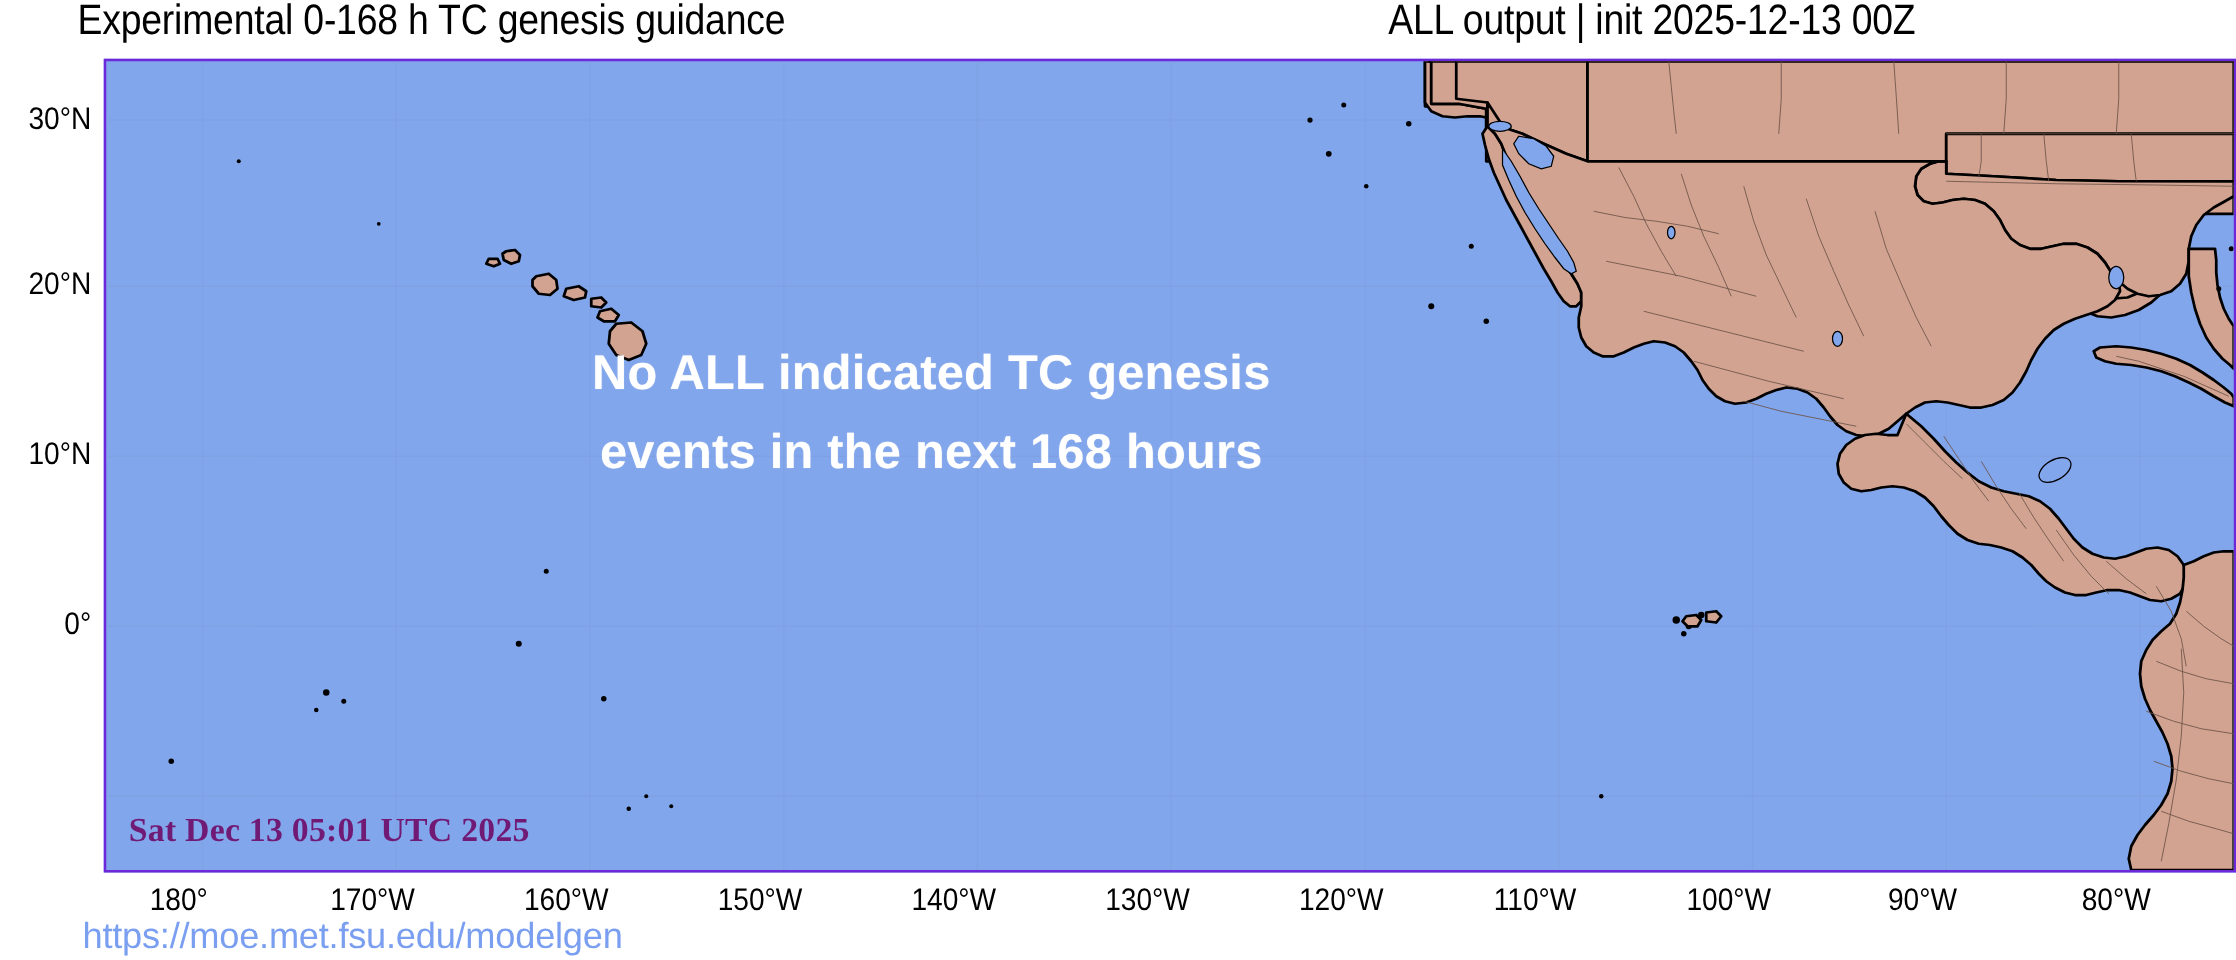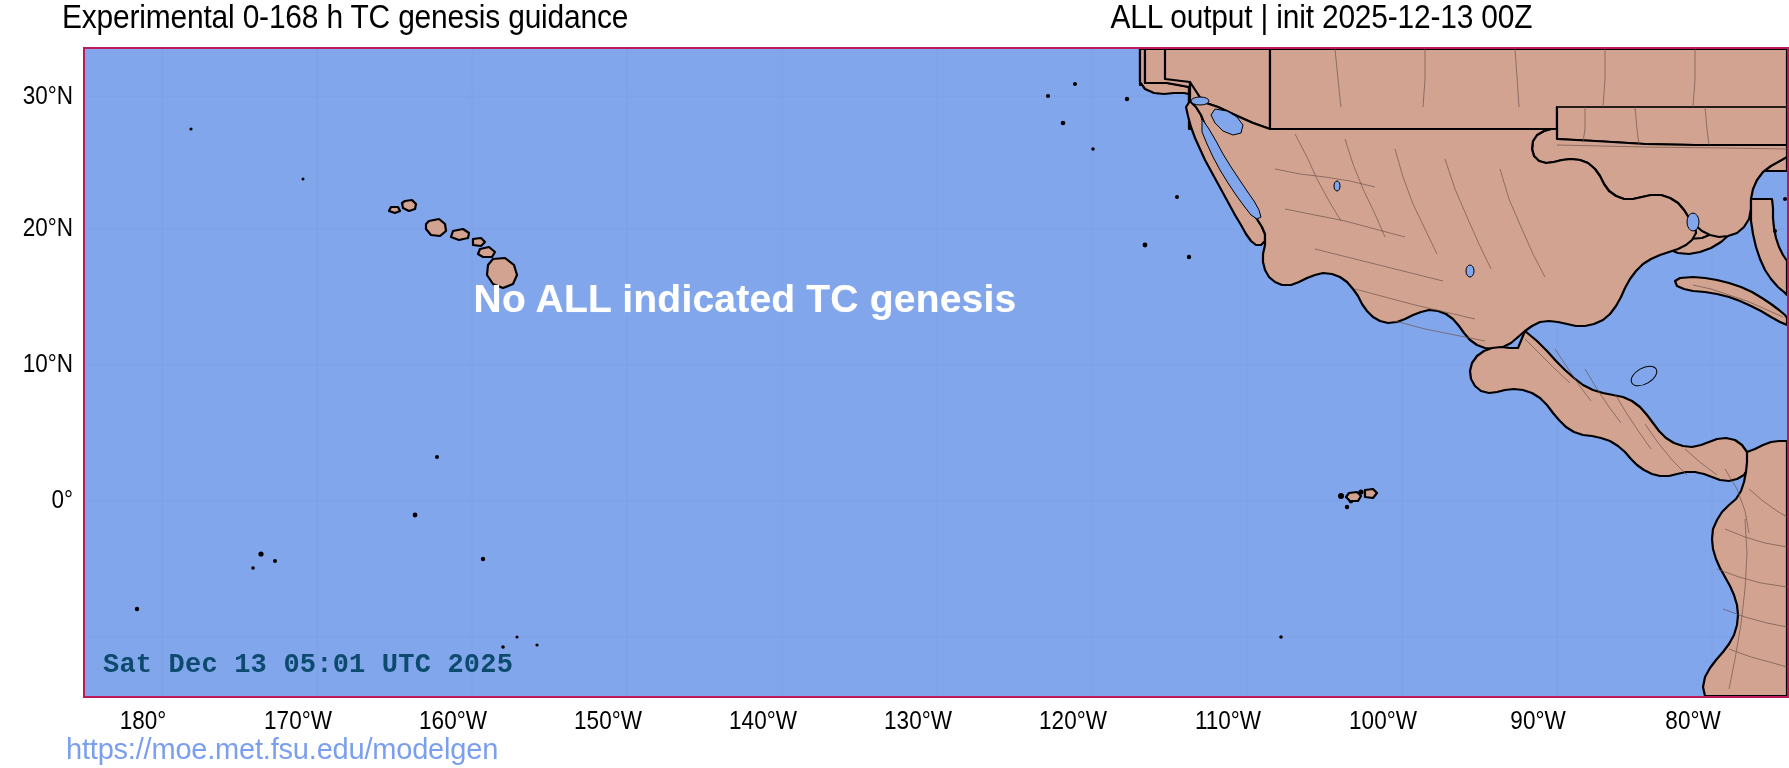--- a/index.html
+++ b/index.html
@@ -48,21 +48,21 @@
     letter-spacing: -0.2px;
   }
 
   
   #map-frame {
     position: absolute;
     left: 83px;
     top: 47px;
     width: 1706px;
     height: 651px;
-    border: 2px solid #be185d;
+    border: 2px solid #6d28d9;
     box-sizing: border-box;
     background: #82a6ec;
     overflow: hidden;
   }
   #map-svg {
     position: absolute;
     left: 0; top: 0;
     width: 100%;
     height: 100%;
     display: block;
@@ -83,22 +83,22 @@
     text-shadow: 0 0 1px rgba(255,255,255,0.45);
     pointer-events: none;
     letter-spacing: 0.2px;
   }
   .no-genesis span { display: block; }
 
   .timestamp {
     position: absolute;
     left: 18px;
     bottom: 16px;
-    color: #0c4a6e;
-    font-family: Liberation Mono, monospace;
+    color: #701a75;
+    font-family: Liberation Serif, serif;
     font-weight: bold;
     font-size: 27px;
     letter-spacing: 0.2px;
     white-space: nowrap;
   }
 
   
   .ytick {
     position: absolute;
     right: 1716px;
@@ -614,20 +614,21 @@
 
     <g>
       <path class="land" d="M1264,444 L1272,443 L1276,447 L1273,452 L1265,452 L1261,448 Z"></path>
       <path class="land" d="M1280,441 L1288,440 L1292,444 L1288,449 L1280,448 Z"></path>
     </g>
 
   </svg>
 
   <div class="no-genesis">
     <span>No ALL indicated TC genesis</span>
+    <span>events in the next 168 hours</span>
   </div>
 
   <div class="timestamp">Sat Dec 13 05:01 UTC 2025</div>
 </div>
 
 <div class="xtick" style="left:143px;">180°</div>
 <div class="xtick" style="left:298px;">170°W</div>
 <div class="xtick" style="left:453px;">160°W</div>
 <div class="xtick" style="left:608px;">150°W</div>
 <div class="xtick" style="left:763px;">140°W</div>

